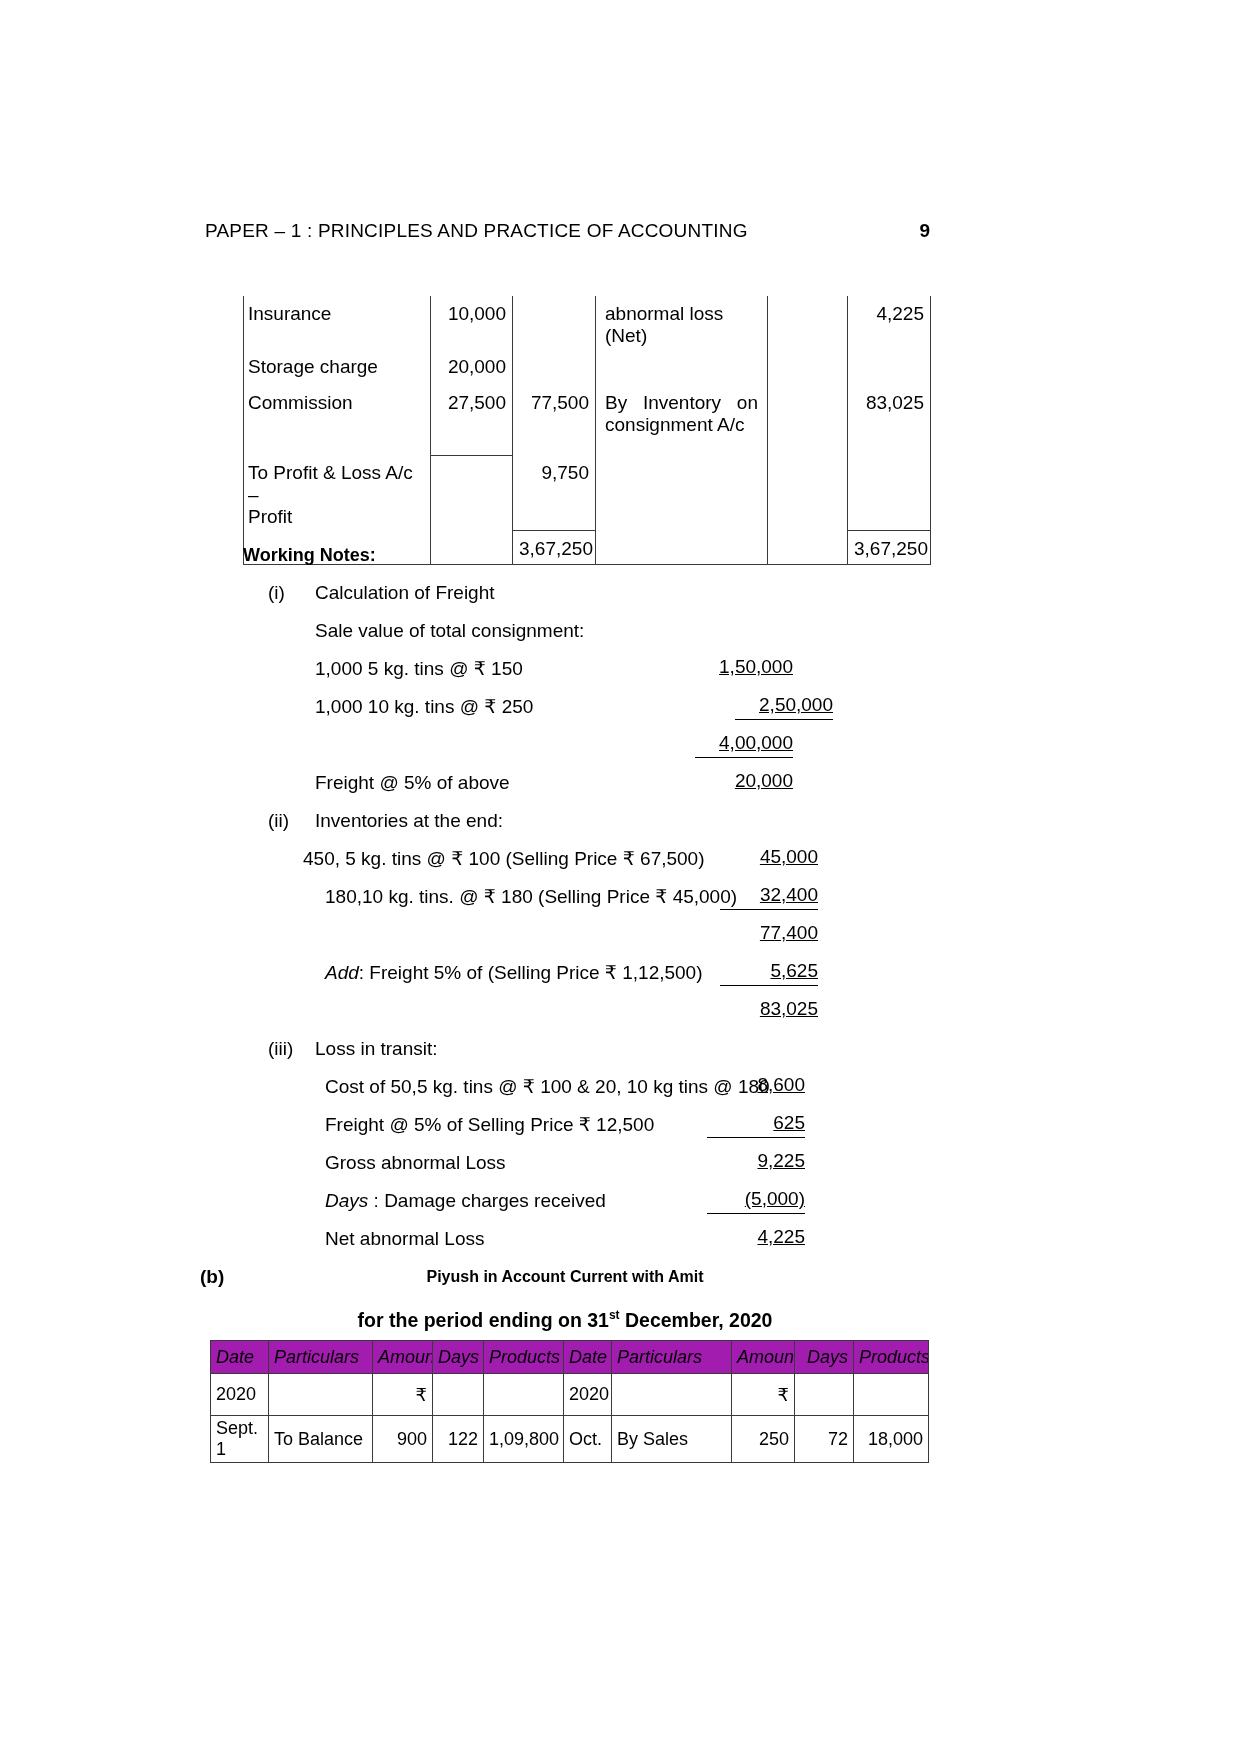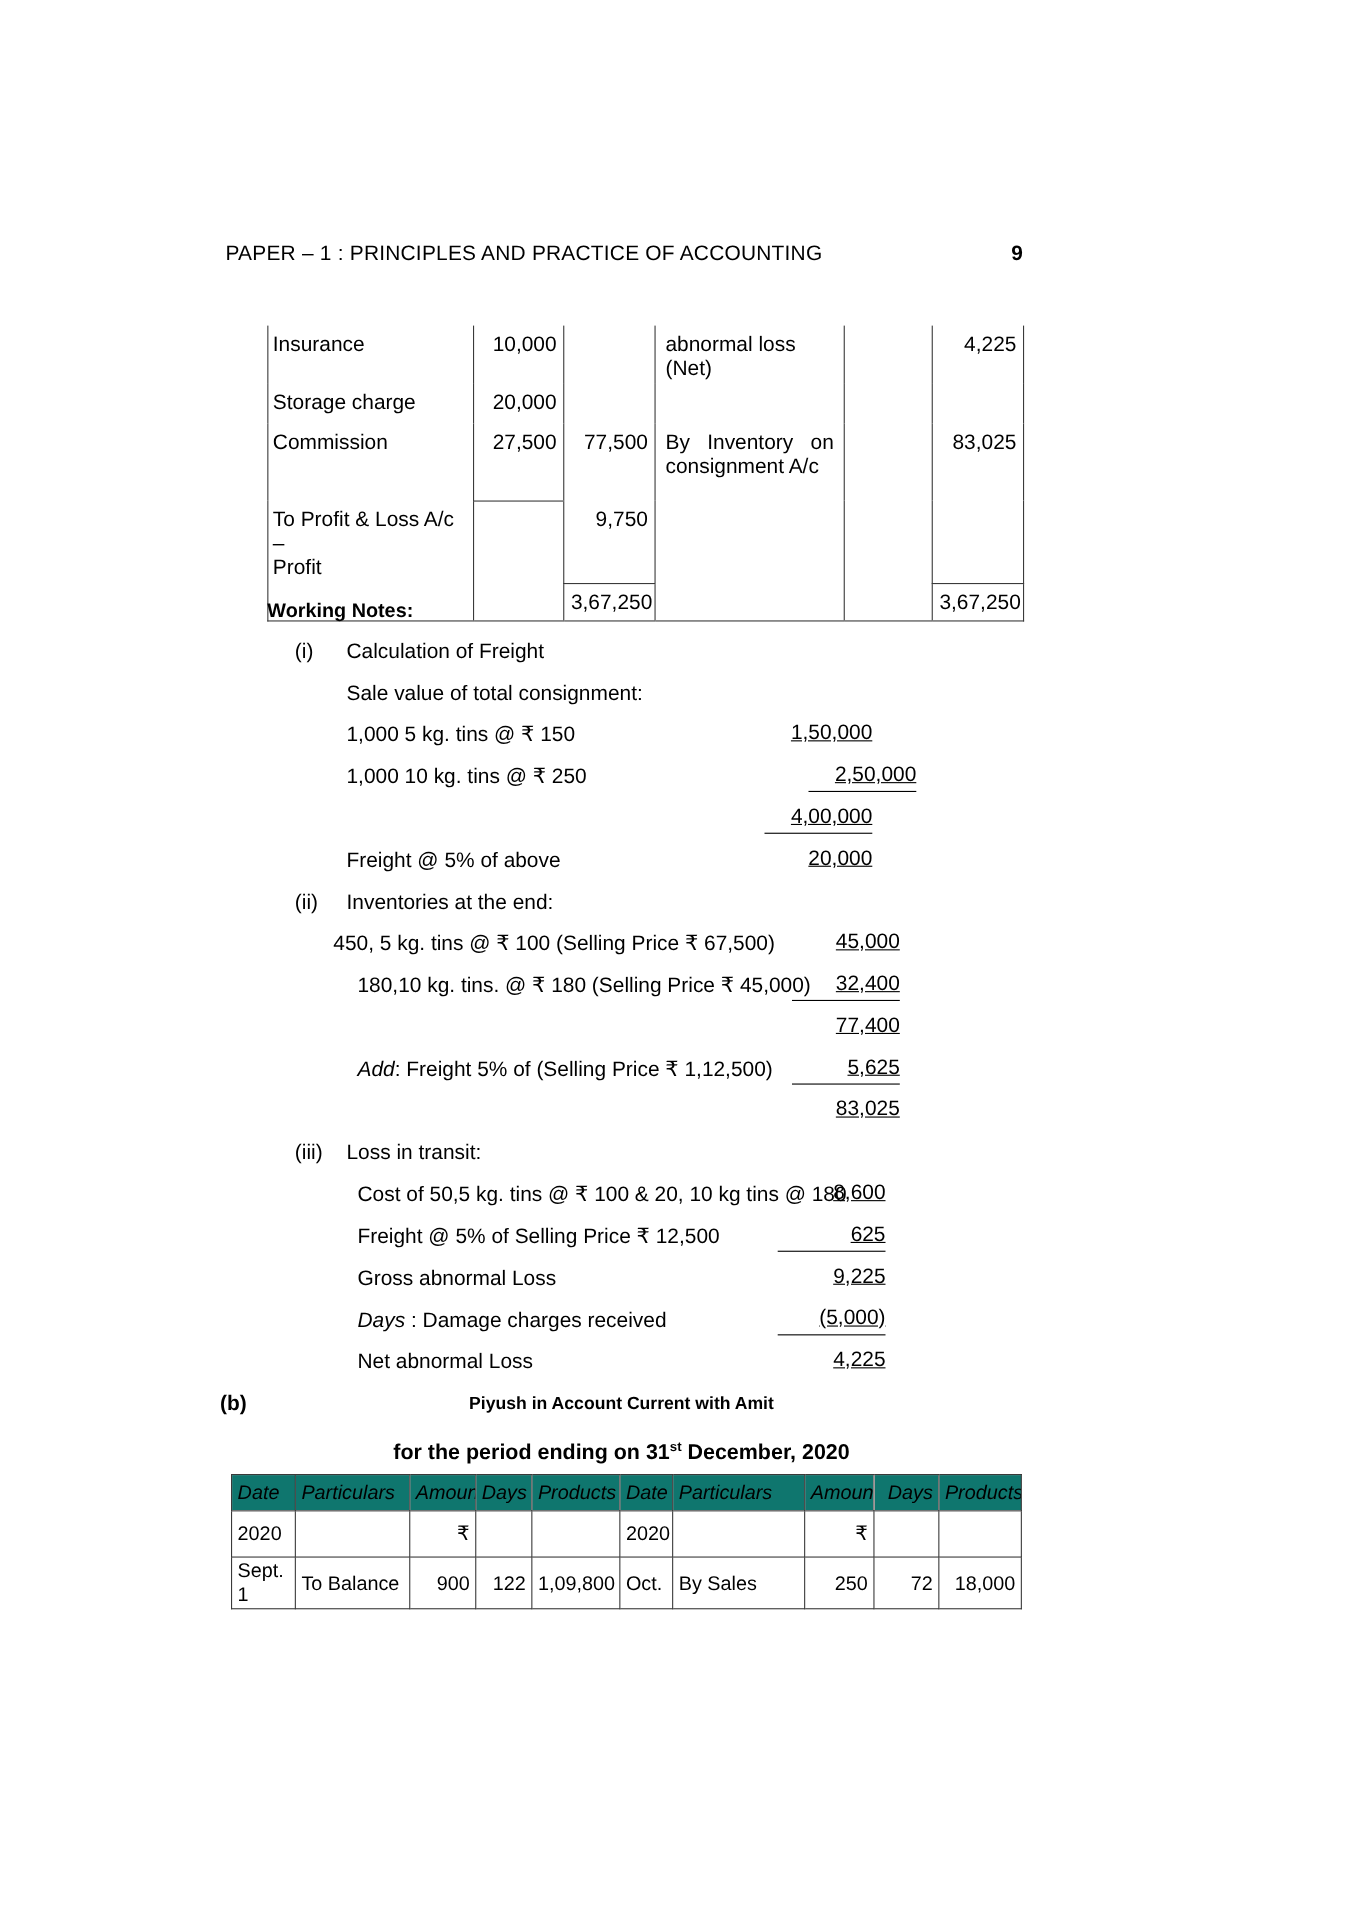--- a/index.html
+++ b/index.html
@@ -47,21 +47,21 @@
   .secb { position:absolute; left:200px; top:1258px; width:730px; height:38px; line-height:38px; }
   .secb-label { position:absolute; left:0; font-weight:bold; }
   .secb-title { text-align:center; font-weight:bold; font-size:16px; }
   .sub-title { position:absolute; left:200px; top:1296px; width:730px; height:38px; line-height:38px;
                text-align:center; font-weight:bold; font-size:19.5px; }
   .sub-title sup { font-size:12px; }
 
   
   .atable { position:absolute; left:210px; top:1340px; width:718px; border-collapse:collapse; table-layout:fixed; font-size:18px; }
   .atable th, .atable td { border:1.3px solid #3a3a3a; padding:2px 5px; overflow:hidden; }
-  .atable th { background:#0f766e; font-style:italic; font-weight:normal; text-align:left; }
+  .atable th { background:#a21caf; font-style:italic; font-weight:normal; text-align:left; }
   .atable thead tr { height:33px; }
   .atable tbody tr.ar0 { height:42px; }
   .atable tbody tr.ar1 { height:36px; }
   .atable th.ac2, .atable th.ac3, .atable th.ac4, .atable th.ac7, .atable th.ac8, .atable th.ac9 { text-align:right; }
   .atable td.ac2, .atable td.ac3, .atable td.ac4, .atable td.ac7, .atable td.ac8, .atable td.ac9 { text-align:right; }
 </style>
 </head>
 <body>
 
 <div class="page-header">

